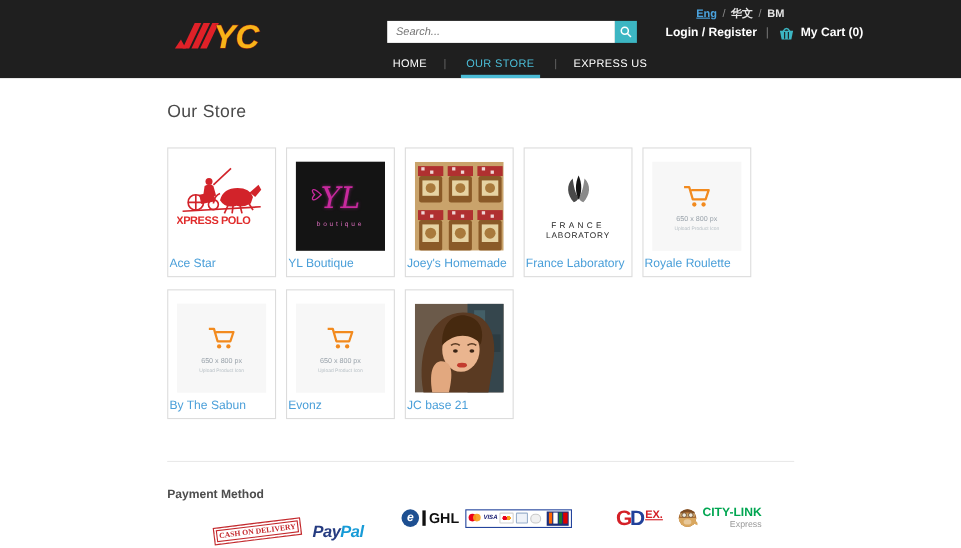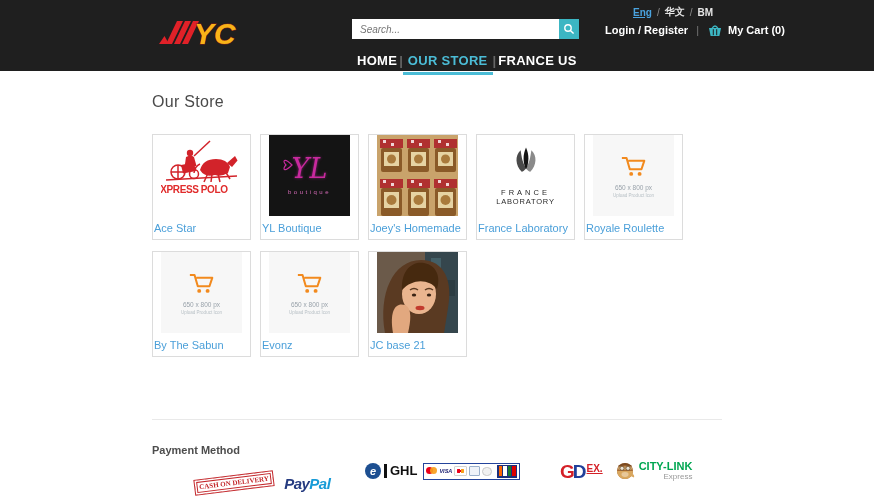--- a/index.html
+++ b/index.html
@@ -22,33 +22,33 @@
                   font-style:italic; color:#777; outline:none; background:#fff; }
   .search button { width:20px; height:20px; border:none; background:#3cb6c3;
                    display:flex; align-items:center; justify-content:center; cursor:pointer; }
 
   .account { position:absolute; left:605px; top:22px; height:16px; display:flex;
              align-items:center; gap:8px; font-size:11px; font-weight:bold; color:#fff; }
   .account a { color:#fff; text-decoration:none; cursor:pointer; }
   .account .sep { color:#777; font-weight:normal; }
   .cart-link { display:flex; align-items:center; gap:5px; }
 
-  nav { position:absolute; left:355px; top:51px; display:flex; gap:0;
-        font-size:13px; font-weight:bold; }
+  nav { position:absolute; left:355px; top:51px; display:flex; gap:13px;
+        font-size:10px; font-weight:normal; }
   nav a { color:#fff; text-decoration:none; cursor:pointer; padding:2px 2px 7px; letter-spacing:.3px; }
   nav a.active { color:#4bbcd6; border-bottom:3px solid #4bbcd6; padding:2px 5px 4px; }
   nav .navsep { color:#666; padding-top:2px; }
 
   
   .title { position:absolute; left:152px; top:93px; font-size:16px; font-weight:normal;
            color:#4a4a4a; letter-spacing:.3px; }
 
   .grid { position:absolute; left:152px; top:134px; width:540px; display:flex;
           flex-wrap:wrap; column-gap:9px; row-gap:11px; }
-  .card { width:99px; padding:0 8px 5px; border:1px solid #dcdcdc; background:#fff; cursor:pointer; }
+  .card { width:99px; padding:12px 8px 5px; border:1px solid #dcdcdc; background:#fff; cursor:pointer; }
   .thumb { position:relative; width:81px; height:81px; overflow:hidden; background:#fff; }
   .card-label { width:95px; margin:6px 0 0 -7px; text-align:left; font-size:11px;
                 line-height:12px; color:#4a9fd9; white-space:nowrap; overflow:hidden; }
 
   
   .polo-svg { position:absolute; left:3px; top:3px; }
   .polo-text { position:absolute; left:-7px; top:49px; width:83px; text-align:left;
                color:#e02b2b; font-weight:bold; font-size:10px; letter-spacing:-.4px; }
 
   
@@ -167,21 +167,21 @@
         </svg>
         <a>My Cart (0)</a>
       </span>
     </div>
 
     <nav>
       <a>HOME</a>
       <span class="navsep">|</span>
       <a class="active">OUR STORE</a>
       <span class="navsep">|</span>
-      <a>FRANCE US</a>
+      <a>EXPRESS US</a>
     </nav>
   </header>
 
   <h1 class="title">Our Store</h1>
 
   <div class="grid">
 
     <div class="card">
       <div class="thumb">
         <svg class="polo-svg" width="75" height="46" viewBox="0 0 75 46">

